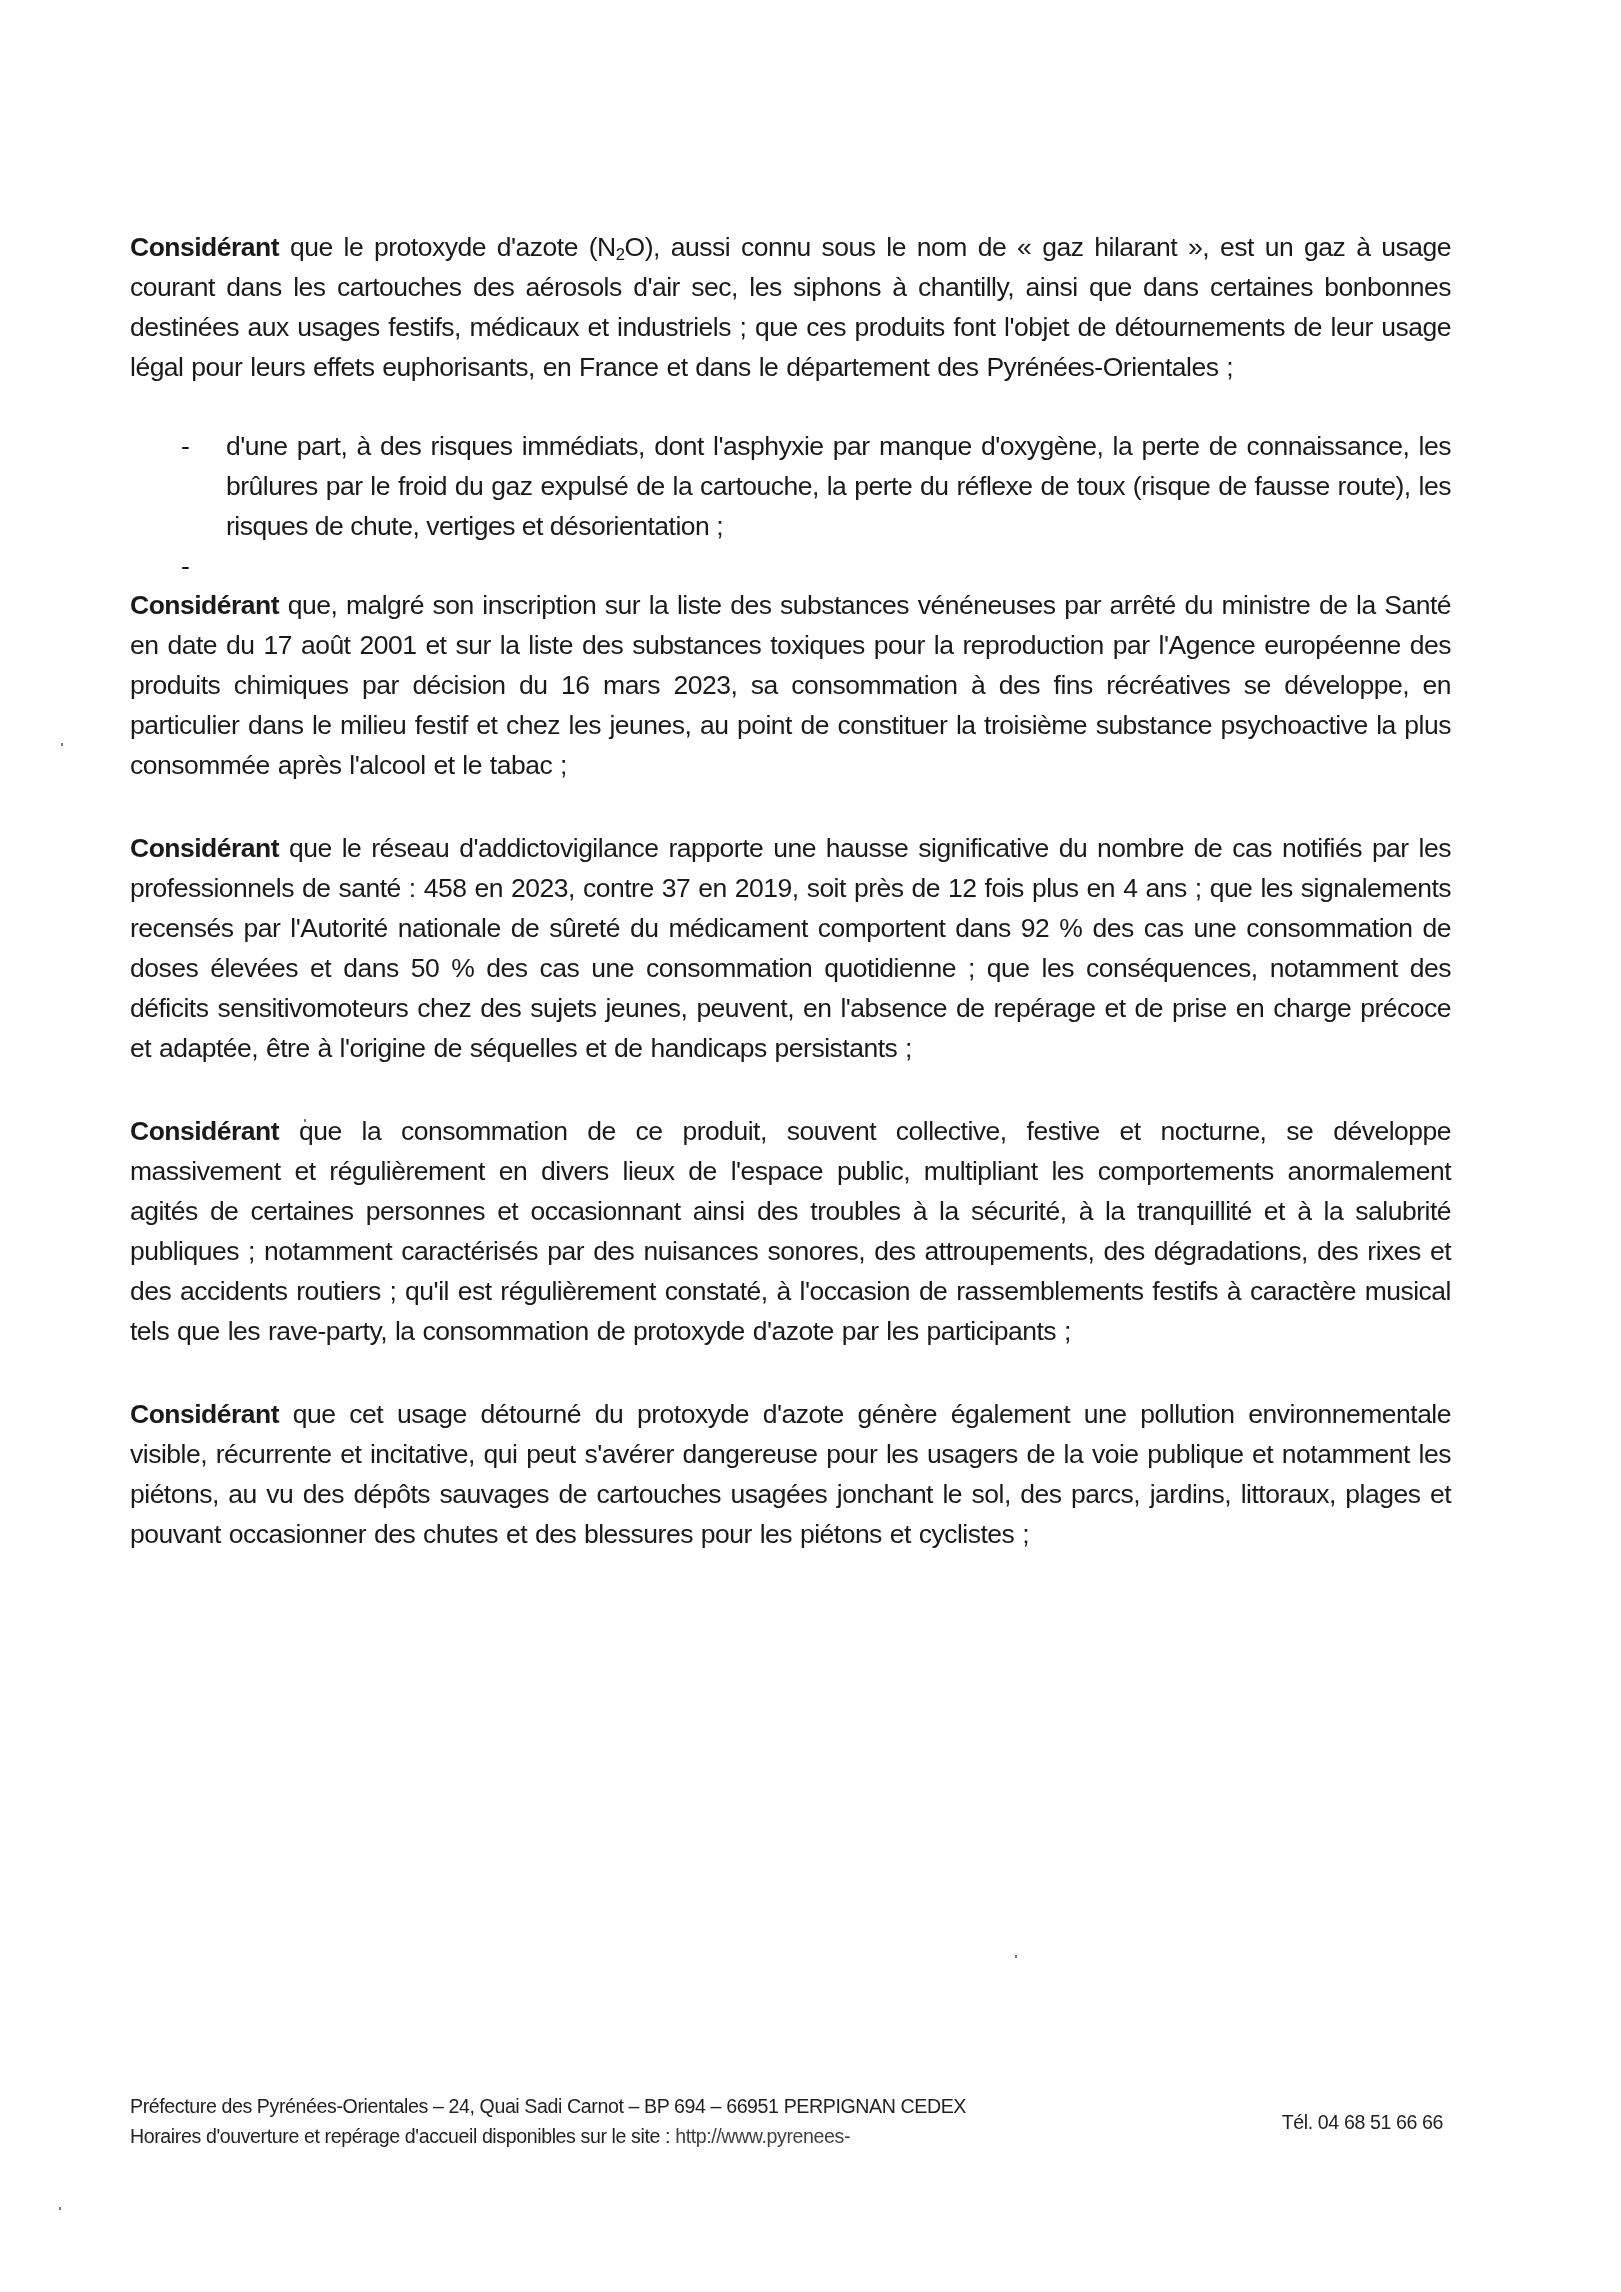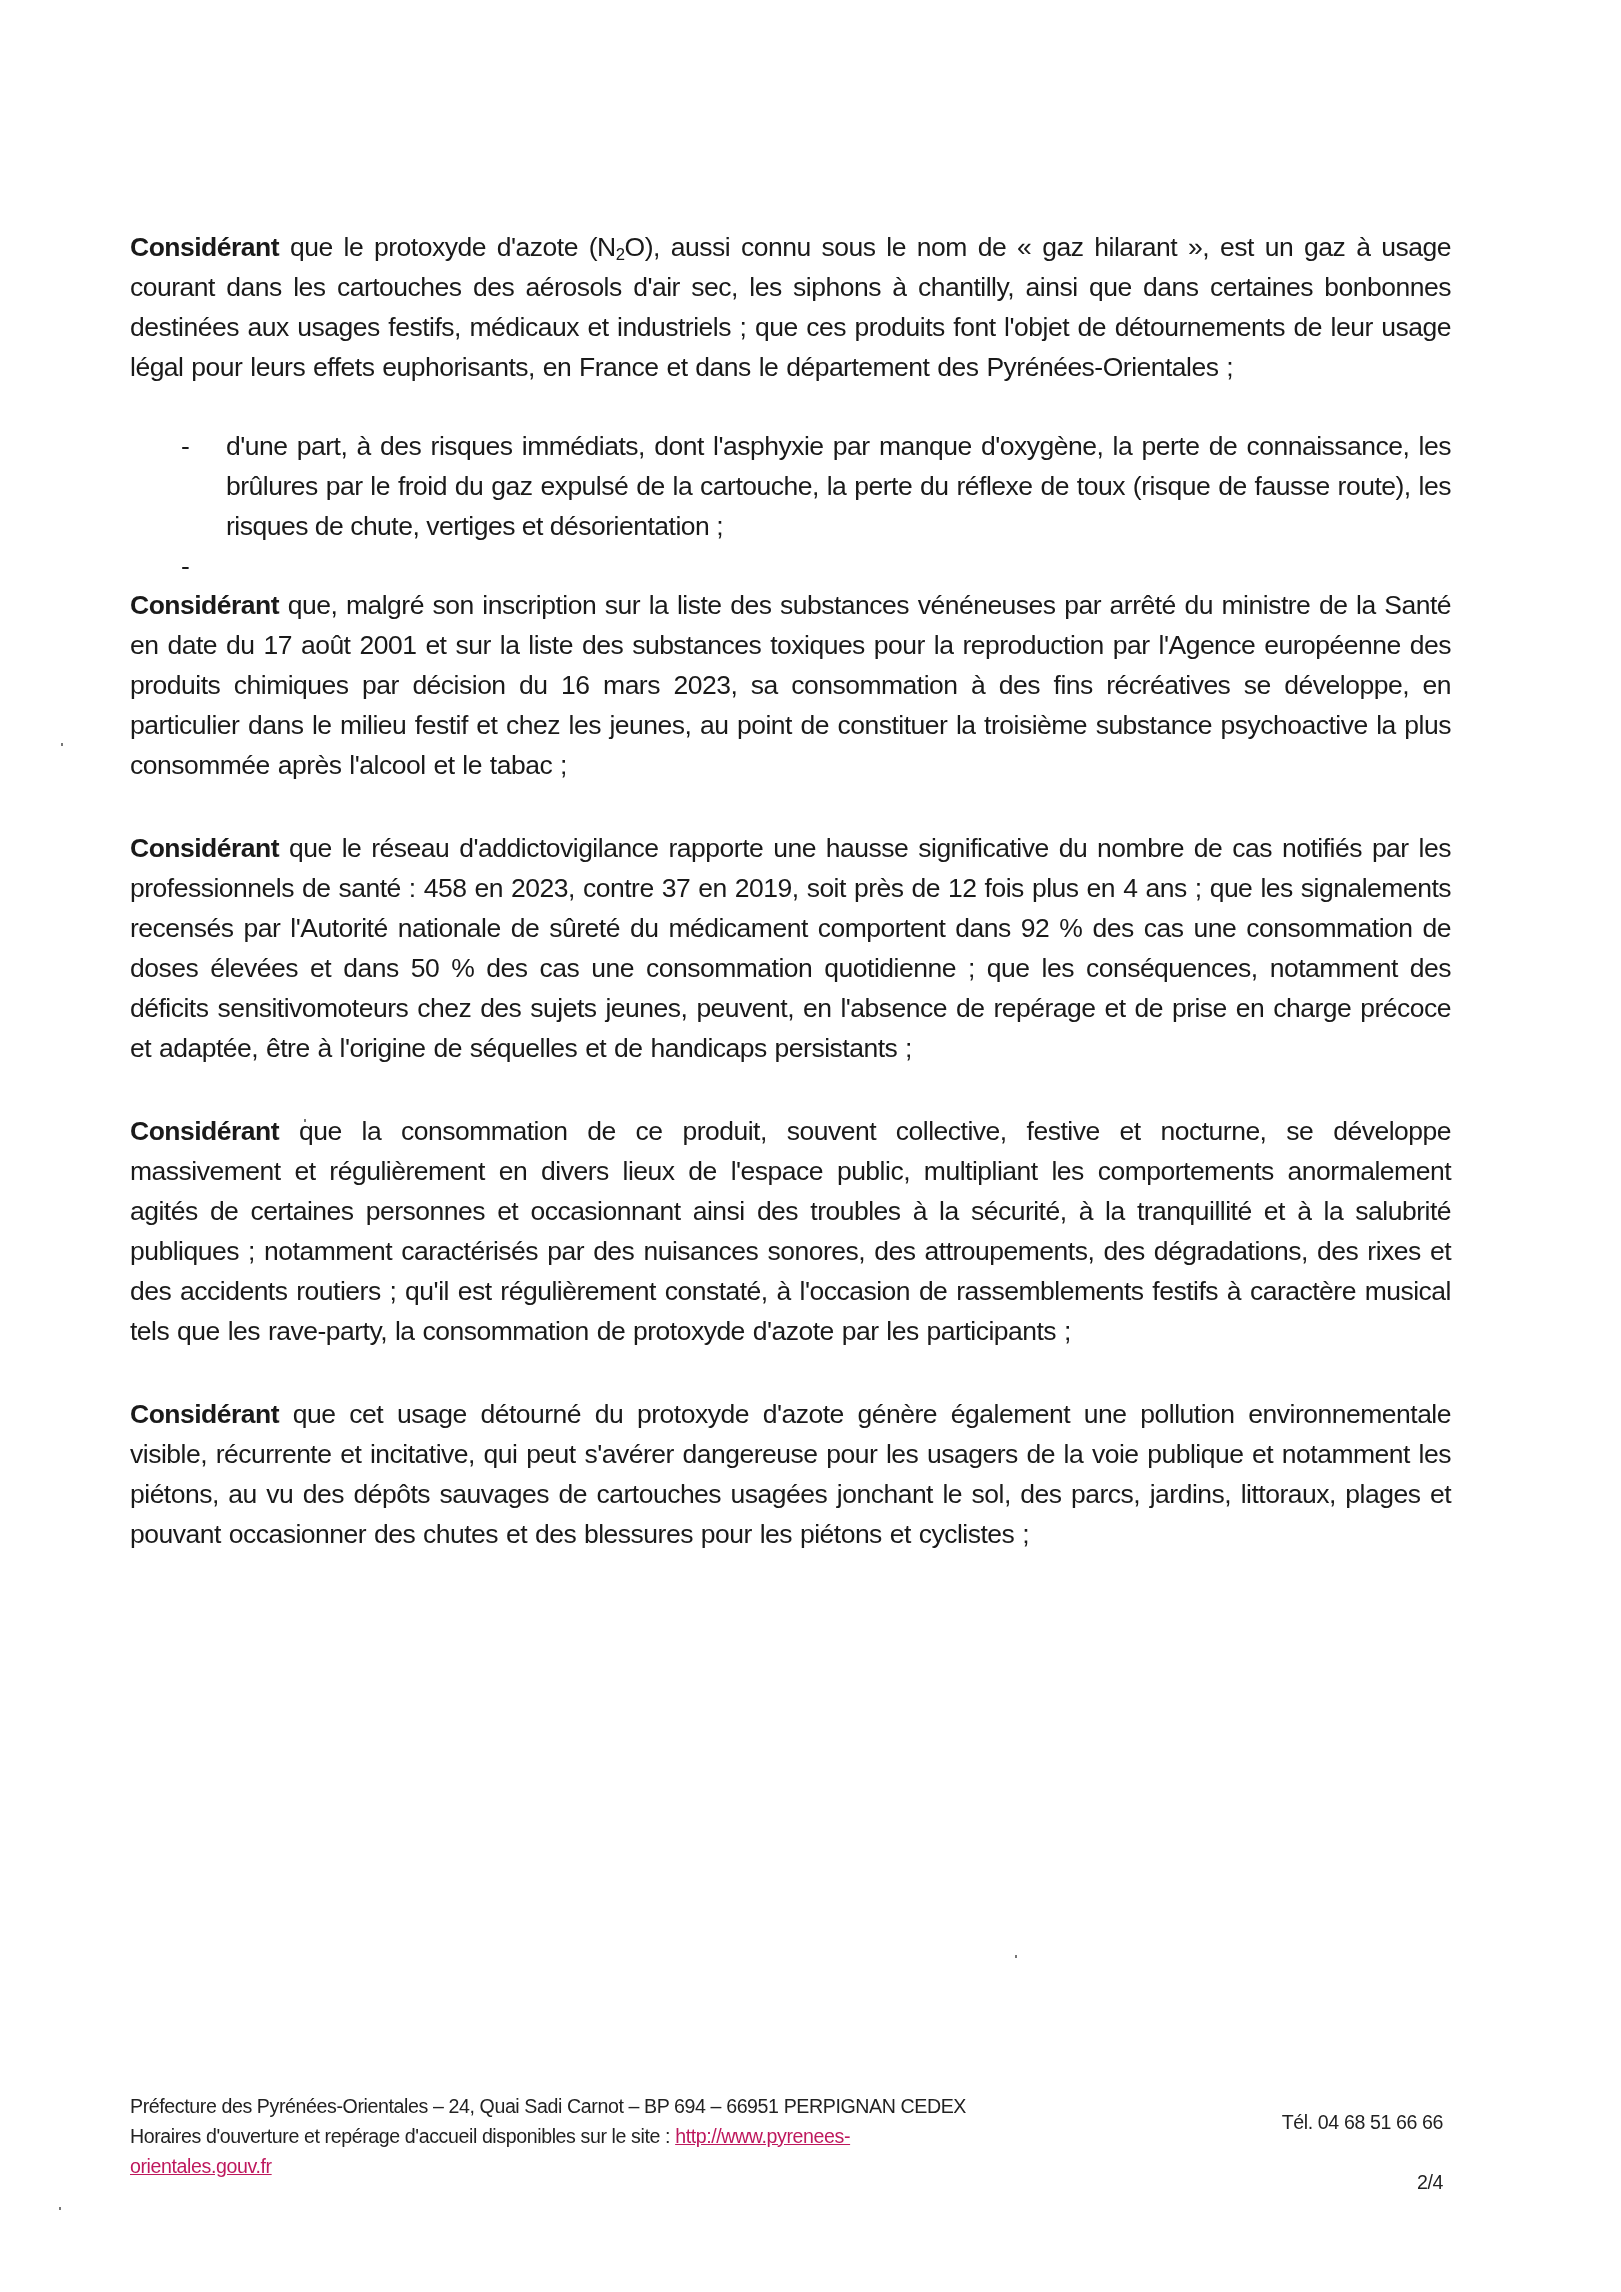--- a/index.html
+++ b/index.html
@@ -27,21 +27,21 @@
   ul.risks li .dash {
     position: absolute; left: -45px; top: 0; width: 19.6px;
   }
   sub { font-size: 16.7px; vertical-align: -3.9px; line-height: 0; }
   .footer {
     position: absolute; left: 130px; top: 2091px; width: 1313px;
     font-size: 19.6px; line-height: 30px; color: #222; letter-spacing: -0.4px;
   }
   .footer .row { position: relative; height: 30px; }
   .footer .right { position: absolute; right: 0; top: 16px; }
-  .footer a { color: #be185d; text-decoration: underline; }
+  .footer a { color: #404040; }
   .speck { position: absolute; width: 2px; height: 2.9px; background: #777; }
 </style>
 </head>
 <body>
 
 <div class="content">
 
   <p class="para">
     <b>Considérant</b><span> que le protoxyde d'azote (N</span><sub>2</sub><span>O), aussi connu sous le nom de « gaz hilarant », est un gaz à usage courant dans les cartouches des aérosols d'air sec, les siphons à chantilly, ainsi que dans certaines bonbonnes destinées aux usages festifs, médicaux et industriels ; que ces produits font l'objet de détournements de leur usage légal pour leurs effets euphorisants, en France et dans le département des Pyrénées-Orientales ;</span>
   </p>
@@ -75,23 +75,19 @@
 </div>
 
 <div class="footer">
   <div class="row">
     <span>Préfecture des Pyrénées-Orientales – 24, Quai Sadi Carnot – BP 694 – 66951 PERPIGNAN CEDEX</span>
     <span class="right">Tél. 04 68 51 66 66</span>
   </div>
   <div class="row">
     <span>Horaires d'ouverture et repérage d'accueil disponibles  sur le site : </span><a>http://www.pyrenees-</a>
   </div>
-  <div class="row">
-    <a>orientales.gouv.fr</a>
-    <span class="right">2/4</span>
-  </div>
 </div>
 
 <div class="speck" style="left:61px;top:743px"></div>
 <div class="speck" style="left:1015px;top:1955px"></div>
 <div class="speck" style="left:304px;top:1119px"></div>
 <div class="speck" style="left:59px;top:2207px"></div>
 
 
 </body></html>

